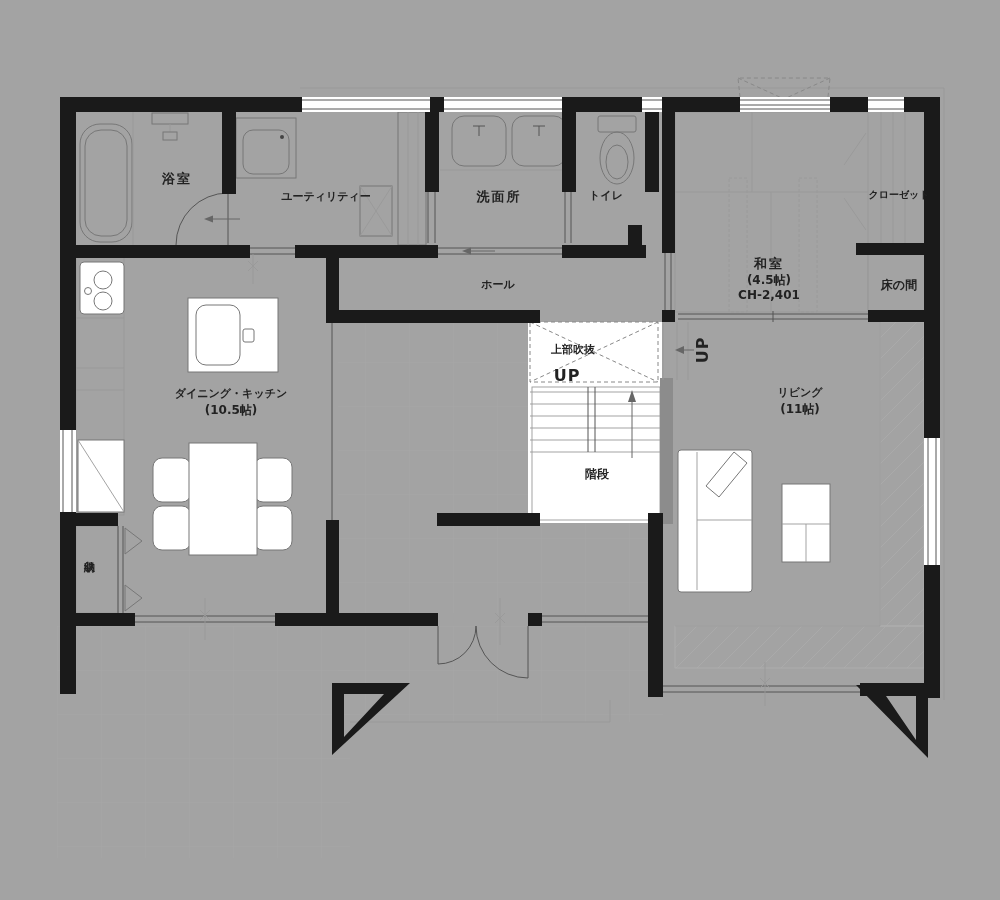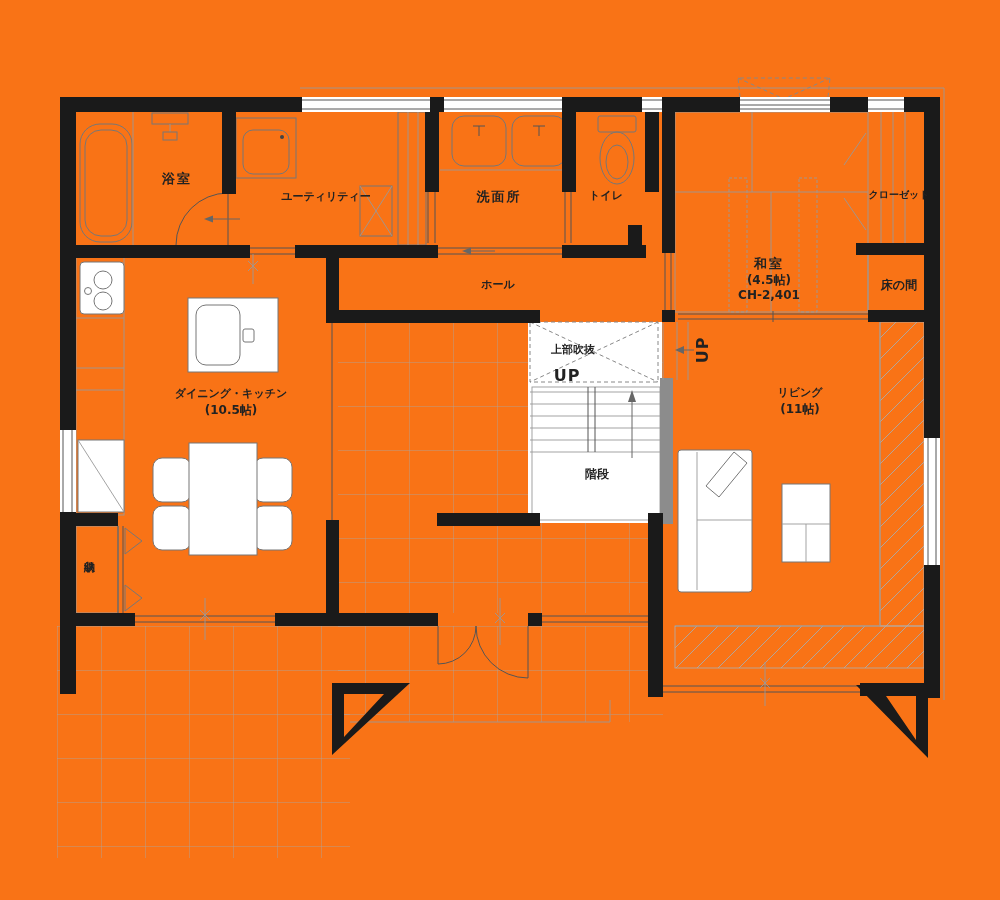--- a/index.html
+++ b/index.html
@@ -1,16 +1,16 @@
 <!DOCTYPE html>
 <html><head>
 <meta charset="utf-8">
 <style>
   html,body{margin:0;padding:0;background:#ffffff;}
-  .stage{width:1000px;height:900px;position:relative;background:#f97316;
+  .stage{width:1000px;height:900px;position:relative;background:#a3a3a3;
          font-family:"DejaVu Sans","Liberation Sans",sans-serif;}
   svg{display:block}
   
   .wall{fill:#1a1a1a;stroke:none}
   .graywall{fill:#8c8c8c;stroke:none}
   .thin{stroke:#555;stroke-width:1;fill:none}
   .thin2{stroke:#999;stroke-width:0.9;fill:none}
   .fix{stroke:#777;stroke-width:1;fill:#fff}
   .fixn{stroke:#777;stroke-width:1;fill:none}
   .dash{stroke:#888;stroke-width:1;fill:none;stroke-dasharray:4 3}

